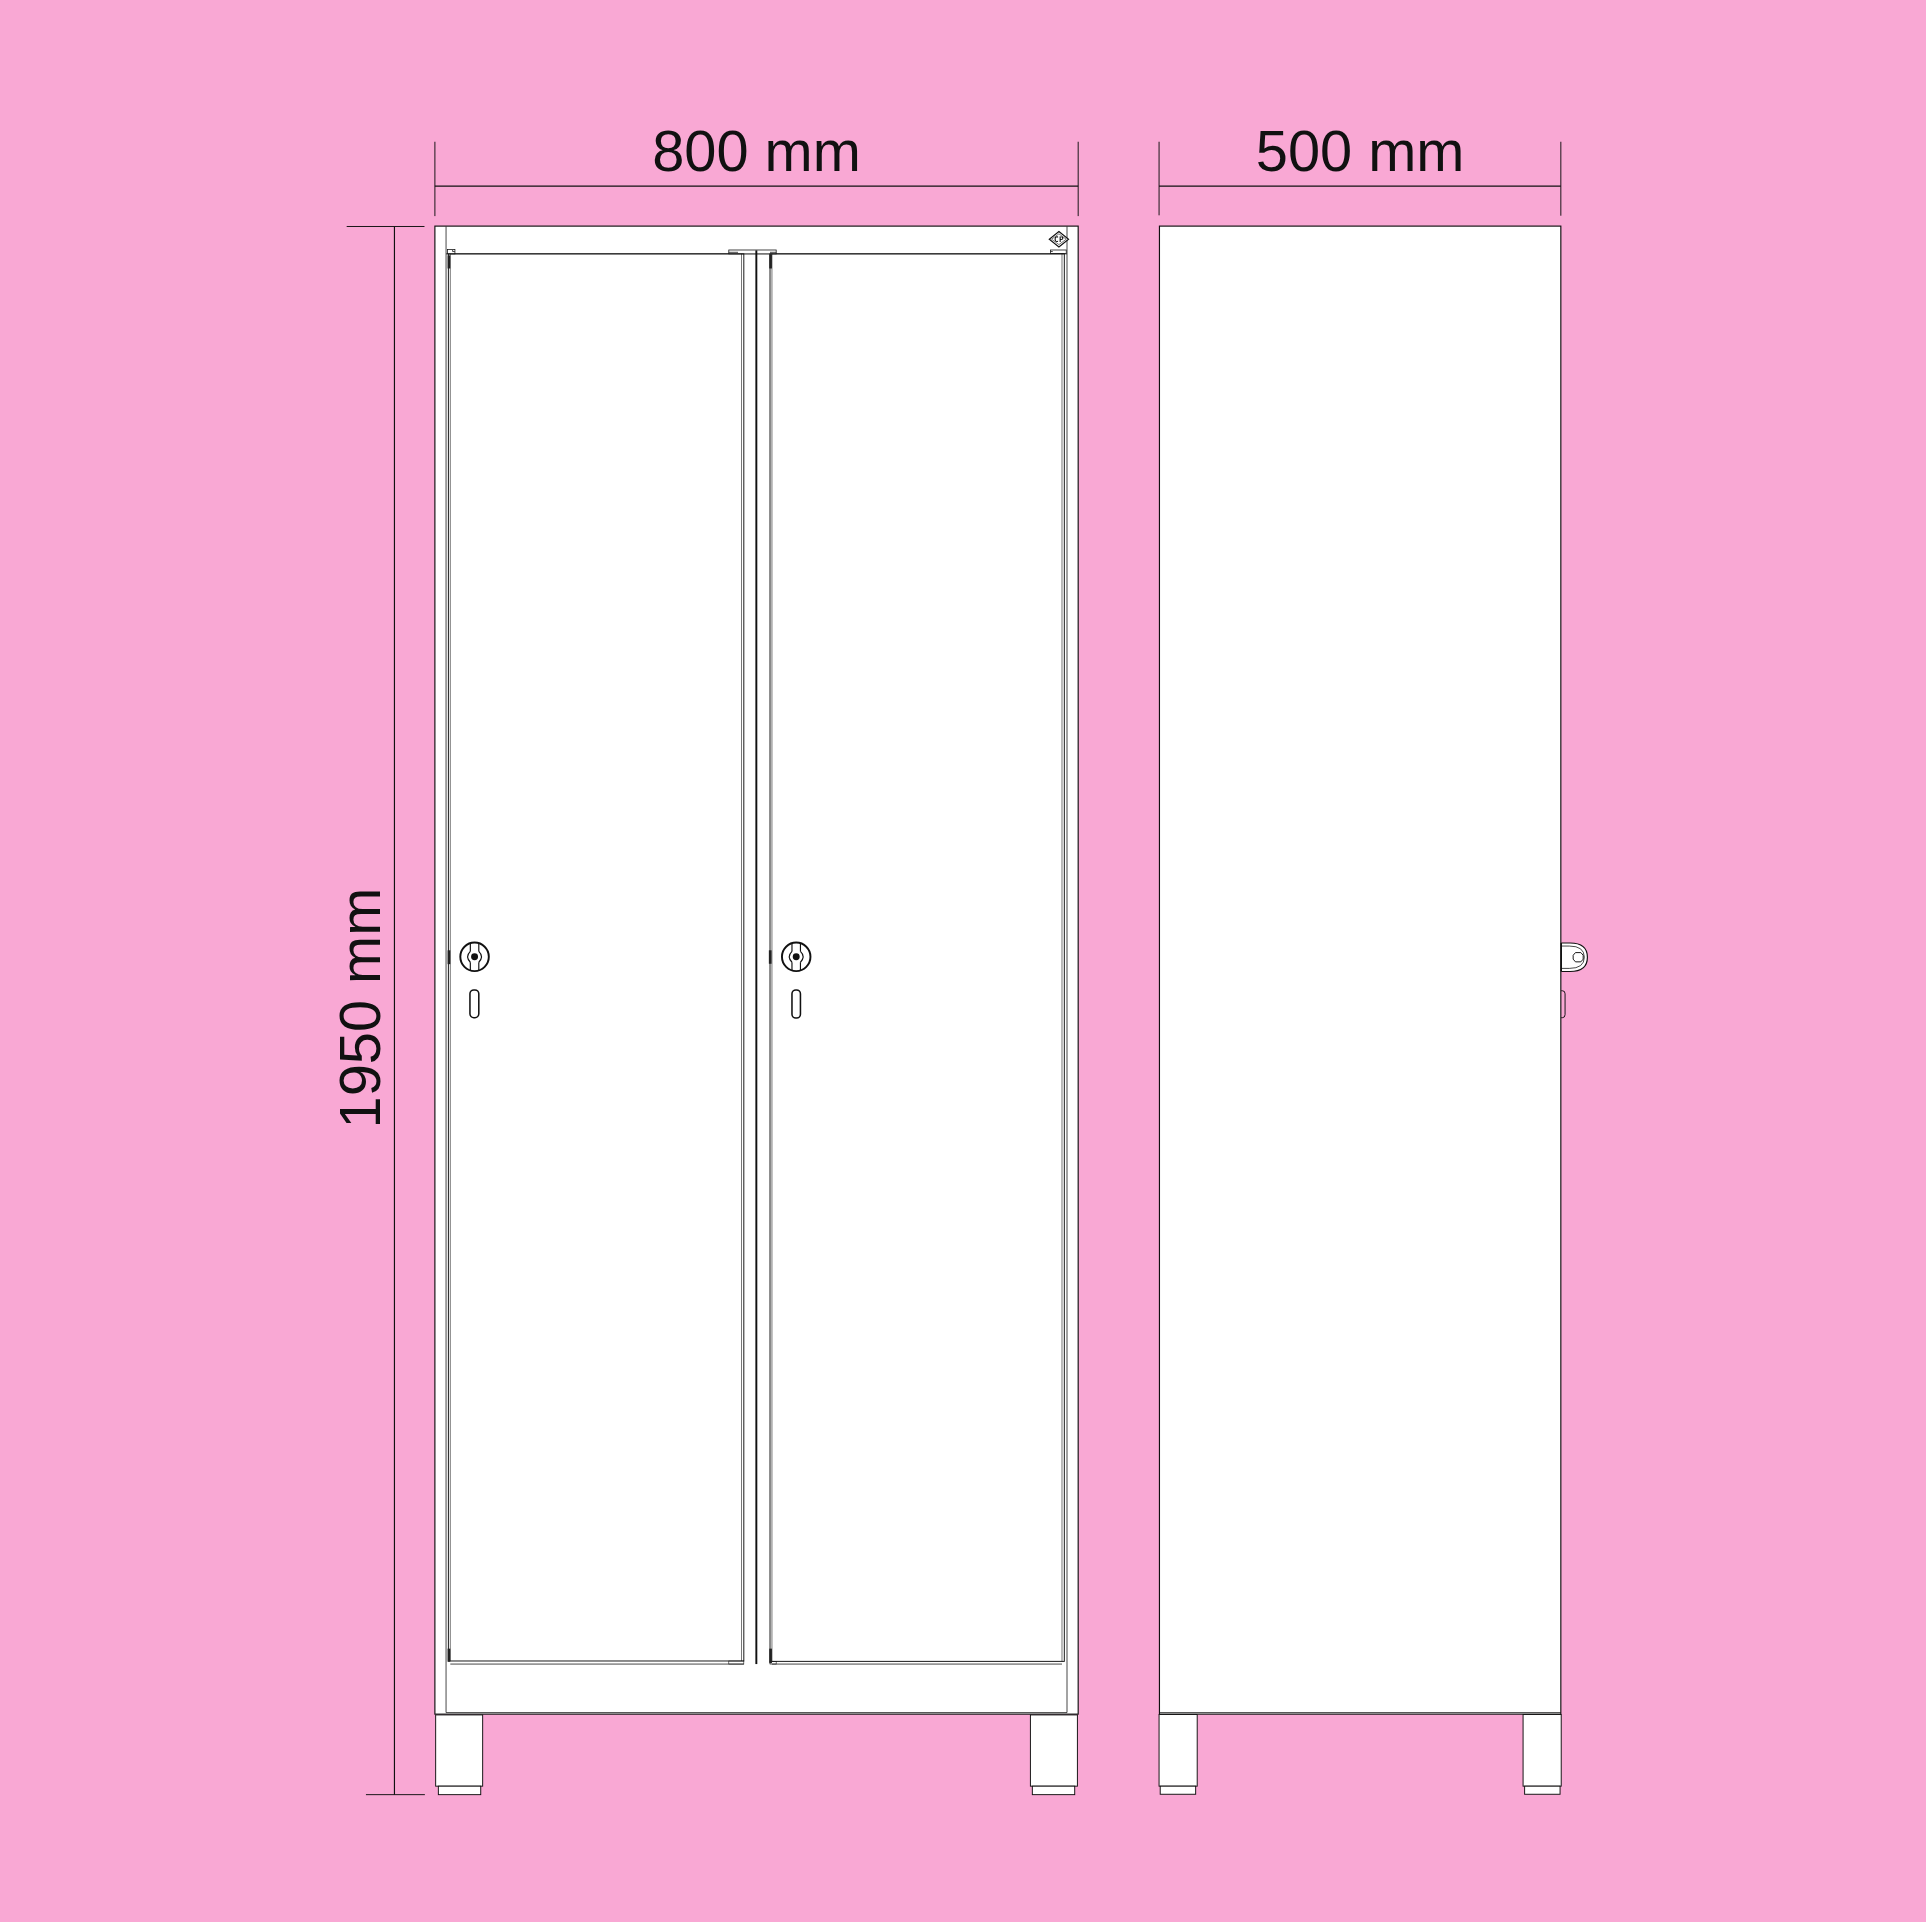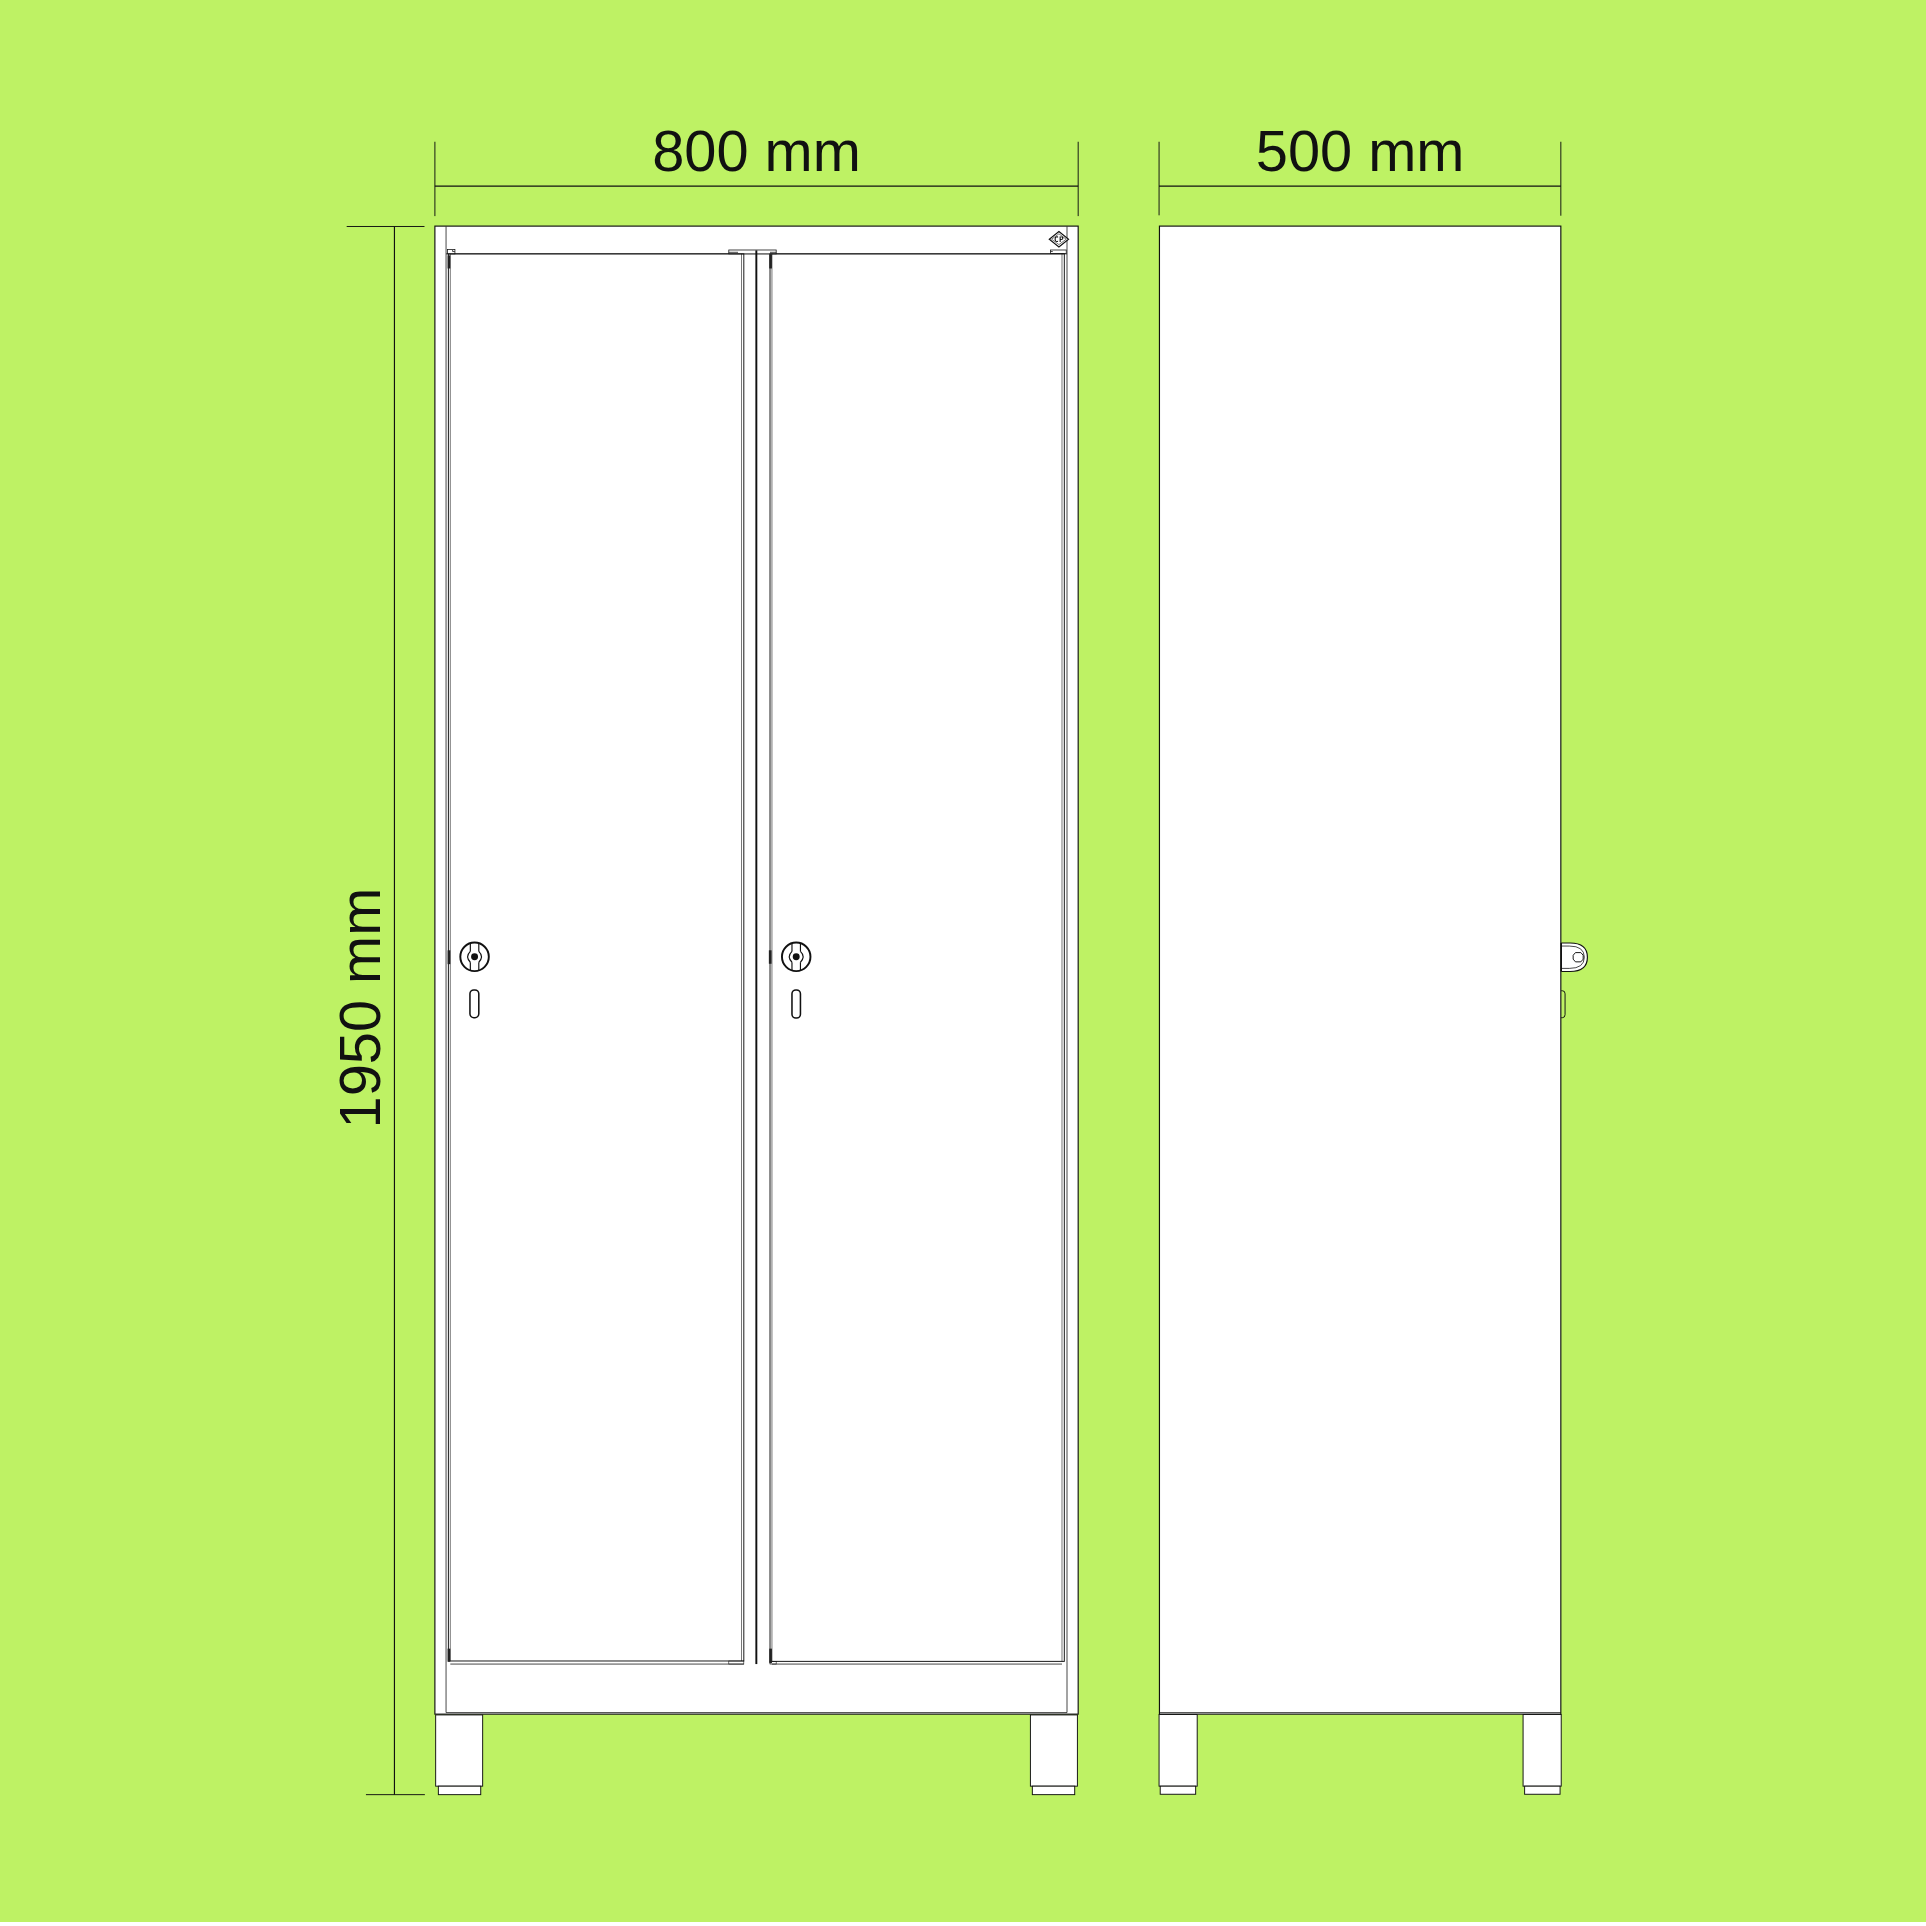--- a/index.html
+++ b/index.html
@@ -1,16 +1,16 @@
 <!DOCTYPE html>
 <html style="font-size:6.2px"><head>
 <meta charset="utf-8">
 <style>
   html,body{margin:0;padding:0;background:#ffffff;}
-  .canvas{position:relative;width:1926px;height:1922px;background:#bef264;overflow:hidden;}
+  .canvas{position:relative;width:1926px;height:1922px;background:#f9a8d4;overflow:hidden;}
   svg{position:absolute;left:0;top:0;}
   .dim-text{font-family:"Liberation Sans","DejaVu Sans",sans-serif;font-size:150px;fill:#111;}
   .logo-text{font-family:"DejaVu Sans Mono","Liberation Mono",monospace;font-size:20px;font-weight:bold;fill:#111;letter-spacing:1px;}
 </style>
 </head>
 <body>
 
 <div class="canvas">
 <svg width="1926" height="1926" viewBox="0 0 5000 5000">
 

